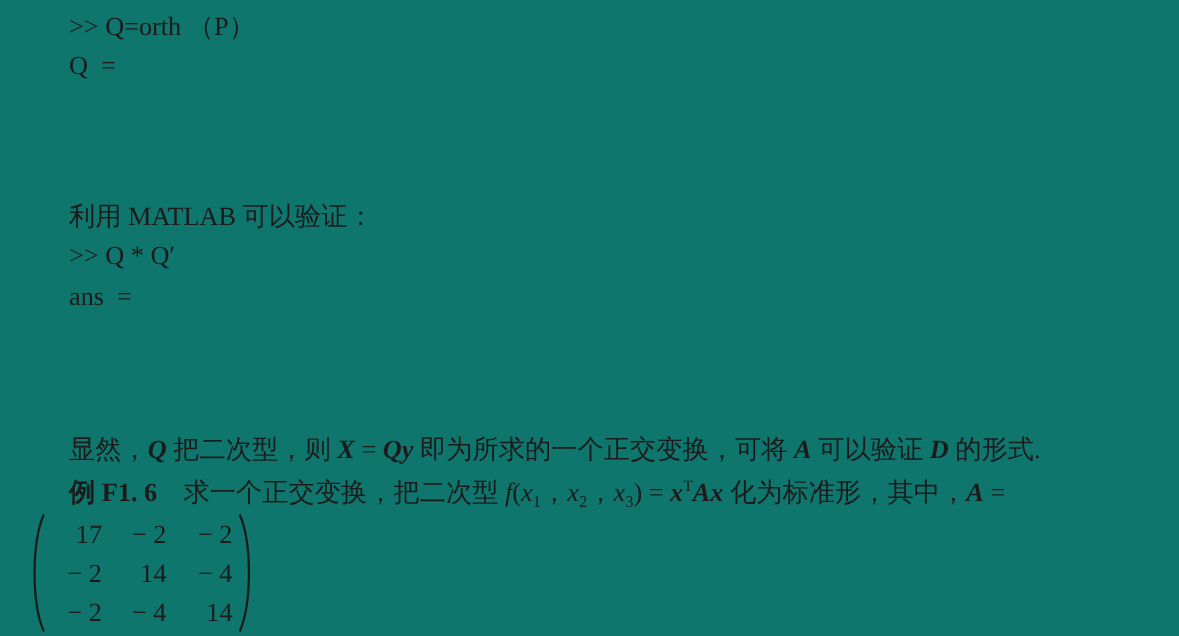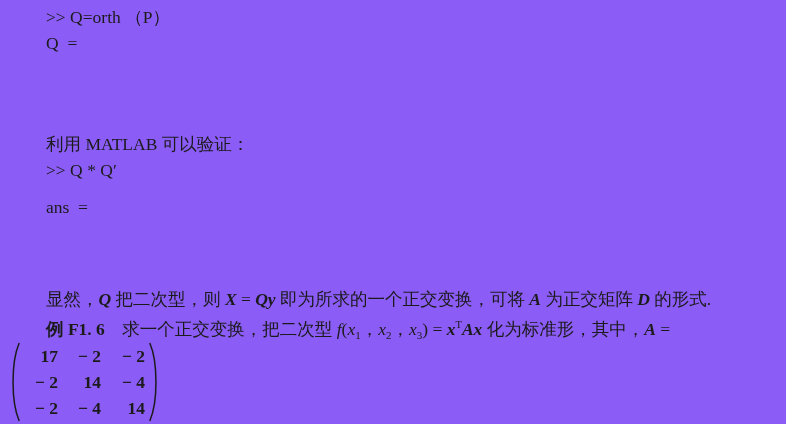--- a/index.html
+++ b/index.html
@@ -1,19 +1,19 @@
 <!DOCTYPE html>
 <html><head>
 <meta charset="utf-8">
 <style>
   html,body{margin:0;padding:0;background:#ffffff;}
   .page{
     position:relative;
     width:786px;height:424px;
-    background:#8b5cf6;
+    background:#0f766e;
     color:#1b1b1b;
     font-family:"Liberation Serif","DejaVu Serif",serif;
     font-size:17.5px;
     overflow:hidden;
   }
   .line{
     position:absolute;
     left:46px;
     line-height:22px;
     white-space:pre;
@@ -28,46 +28,46 @@
   .mrow{height:26px;line-height:26px;white-space:pre;}
   .mcell{display:inline-block;text-align:right;}
   
   .mat-code{left:46px;}
   .mat-code .mcell:nth-child(1){width:97px;}
   .mat-code .mcell:nth-child(2){width:97px;}
   .mat-code .mcell:nth-child(3){width:102px;}
   
   .exmatrix{
     position:absolute;
-    left:8px;top:342px;
-    display:flex;align-items:center;font-weight:bold;
+    left:18px;top:342px;
+    display:flex;align-items:center;
   }
   .mat-ex{position:static;padding:0 3px;}
   .mat-ex .mcell:nth-child(1){width:34px;}
   .mat-ex .mcell:nth-child(2){width:43px;}
   .mat-ex .mcell:nth-child(3){width:44px;}
   .paren{flex:0 0 auto;display:block;}
   .extail{margin-left:5px;}
 </style>
 </head>
 <body>
 
 <div class="page">
 
   <div class="line" style="top:6px">&gt;&gt; Q=orth （P）</div>
   <div class="line" style="top:32px">Q  =</div>
 
 
   <div class="line" style="top:159px">&gt;&gt; Q * Q′</div>
 
   <div class="line" style="top:133px">利用 MATLAB 可以验证：</div>
-  <div class="line" style="top:196px">ans  =</div>
+  <div class="line" style="top:186px">ans  =</div>
 
 
-  <div class="line rich" style="top:288px"><span>显然，</span><span class="seg-bi">Q</span><span> 把二次型，则 </span><span class="seg-bi">X</span><span> = </span><span class="seg-bi">Qy</span><span> 即为所求的一个正交变换，可将 </span><span class="seg-bi">A</span><span> 为正交矩阵 </span><span class="seg-bi">D</span><span> 的形式.</span></div>
+  <div class="line rich" style="top:288px"><span>显然，</span><span class="seg-bi">Q</span><span> 把二次型，则 </span><span class="seg-bi">X</span><span> = </span><span class="seg-bi">Qy</span><span> 即为所求的一个正交变换，可将 </span><span class="seg-bi">A</span><span> 可以验证 </span><span class="seg-bi">D</span><span> 的形式.</span></div>
 
   <div class="line rich" style="top:314px"><span class="seg-b">例 F1. 6</span><span>　求一个正交变换，把二次型 </span><span class="seg-i">f</span><span>(</span><span class="seg-i">x</span><span class="seg-sub">1</span><span>，</span><span class="seg-i">x</span><span class="seg-sub">2</span><span>，</span><span class="seg-i">x</span><span class="seg-sub">3</span><span>) = </span><span class="seg-bi">x</span><span class="seg-sup">T</span><span class="seg-bi">Ax</span><span> 化为标准形，其中，</span><span class="seg-bi">A</span><span> =</span></div>
 
   <div class="exmatrix">
     <svg class="paren" width="13" height="80" viewBox="0 0 13 80">
       <path d="M11.2 1 C 3 20, 3 60, 11.2 79" fill="none" stroke="#1b1b1b" stroke-width="1.5"></path>
     </svg>
     <div class="matblock mat-ex">
         <div class="mrow"><span class="mcell">17</span><span class="mcell">− 2</span><span class="mcell">− 2</span></div>
         <div class="mrow"><span class="mcell">− 2</span><span class="mcell">14</span><span class="mcell">− 4</span></div>

